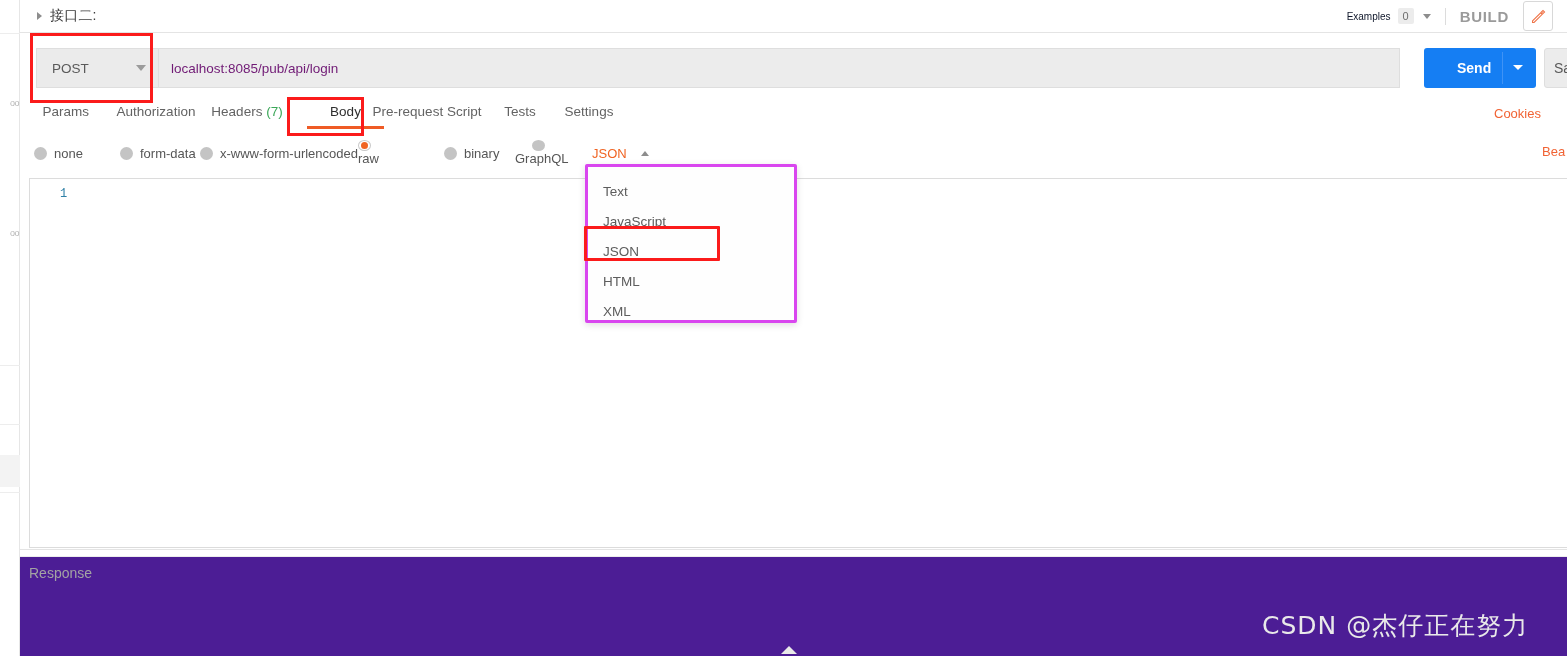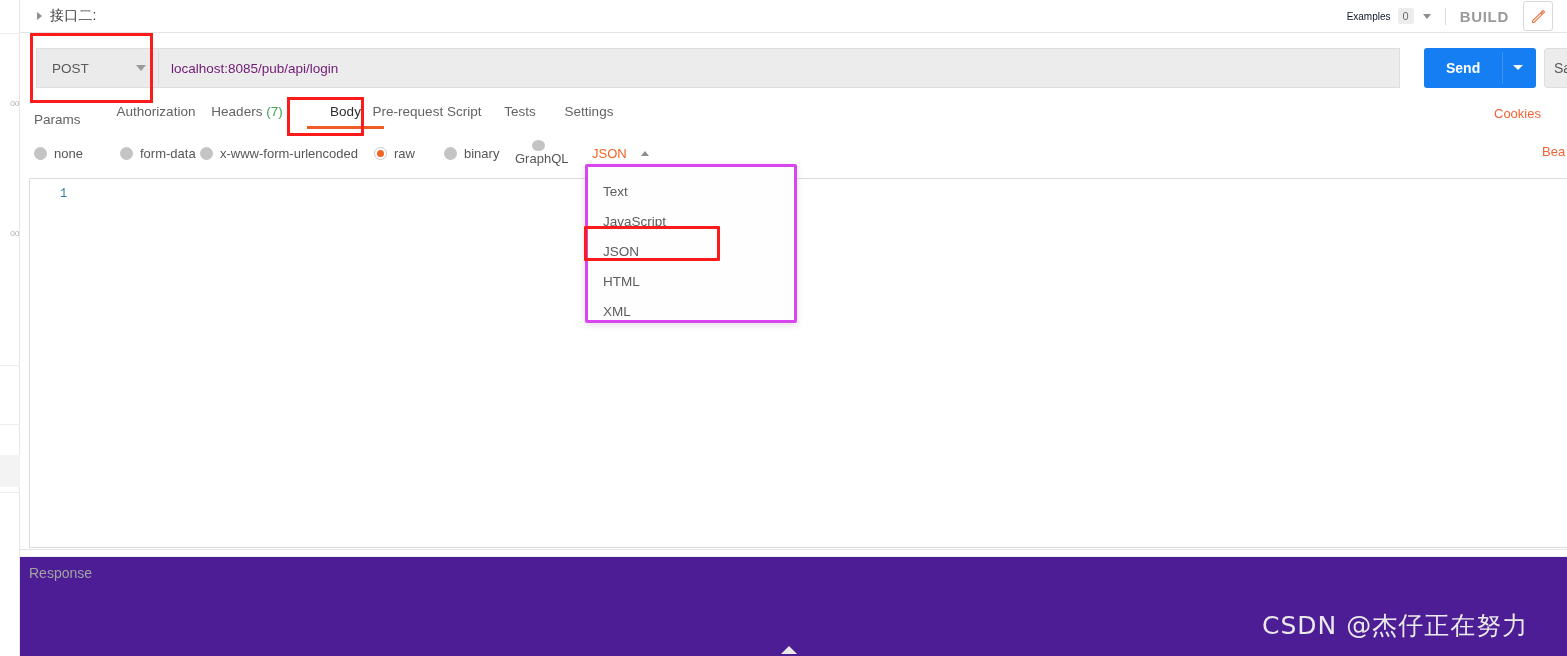--- a/index.html
+++ b/index.html
@@ -69,21 +69,21 @@
     border-top:6px solid #9b9b9b; border-left:5px solid transparent; border-right:5px solid transparent;
   }
   .url-input {
     position:absolute; left:138px; top:15px; width:1242px; height:40px;
     background:#ececec; border:1px solid #dedede;
     display:flex; align-items:center;
   }
   .url-text { font-size:13.5px; color:#701a75; margin-left:12px; }
   .send-btn {
     position:absolute; left:1404px; top:15px; width:112px; height:40px;
-    background:#157ef3; border-radius:3px; display:flex; align-items:center; cursor:pointer;
+    background:#157ef3; border-radius:3px; display:flex; align-items:center; cursor:pointer;padding-left:11px;
   }
   .send-label { color:#fff; font-size:14px; font-weight:bold; margin-left:22px; }
   .send-div { position:absolute; left:78px; top:4px; width:1px; height:32px; background:#3f93f5; }
   .send-caret {
     position:absolute; left:89px; top:17px; width:0; height:0;
     border-top:5px solid #ffffff; border-left:5px solid transparent; border-right:5px solid transparent;
   }
   .save-btn {
     position:absolute; left:1524px; top:15px; width:70px; height:40px;
     background:#ececec; border:1px solid #dedede; border-radius:3px;
@@ -218,21 +218,21 @@
       <span class="send-label">Send</span>
       <span class="send-div"></span>
       <span class="send-caret"></span>
     </div>
     <div class="save-btn">
       <span class="save-label">Save</span>
     </div>
   </div>
 
   <div class="tabrow" id="tabrow">
-      <div class="tab" style="position: absolute; left: 14px; width: 55px; text-align: left; margin-top: 8px;"><span>Params</span></div>
+      <div class="tab" style="position: absolute; left: 14px; width: 55px; text-align: right;"><span>Params</span></div>
       <div class="tab" style="position: absolute; left: 90px; width: 92px; text-align: center;"><span>Authorization</span></div>
       <div class="tab" style="position: absolute; left: 190px; width: 74px; text-align: center;"><span>Headers</span><span class="tabcount"> (7)</span></div>
       <div class="tab active" style="position: absolute; left: 287px; width: 77px; text-align: center;"><span>Body</span><span class="underline"></span></div>
       <div class="tab" style="position: absolute; left: 352px; width: 110px; text-align: center;"><span>Pre-request Script</span></div>
       <div class="tab" style="position: absolute; left: 480px; width: 40px; text-align: center;"><span>Tests</span></div>
       <div class="tab" style="position: absolute; left: 540px; width: 58px; text-align: center;"><span>Settings</span></div>
     </div>
   <div class="cookies-link">Cookies</div>
 
   <div class="radiorow" id="radiorow">
@@ -245,21 +245,21 @@
         <span class="rlabel">none</span>
       </div>
       <div class="radio-item" style="left: 100px;">
         <span class="rdot"></span>
         <span class="rlabel">form-data</span>
       </div>
       <div class="radio-item" style="left: 180px;">
         <span class="rdot"></span>
         <span class="rlabel">x-www-form-urlencoded</span>
       </div>
-      <div class="radio-item" style="left: 354px;">
+      <div class="radio-item" style="left: 338px; flex-direction: column;">
         <span class="rdot sel">
           <i></i>
         </span>
         <span class="rlabel">raw</span>
       </div>
       <div class="radio-item" style="left: 424px;">
         <span class="rdot"></span>
         <span class="rlabel">binary</span>
       </div>
       <div class="radio-item" style="left: 495px; flex-direction: column;">

